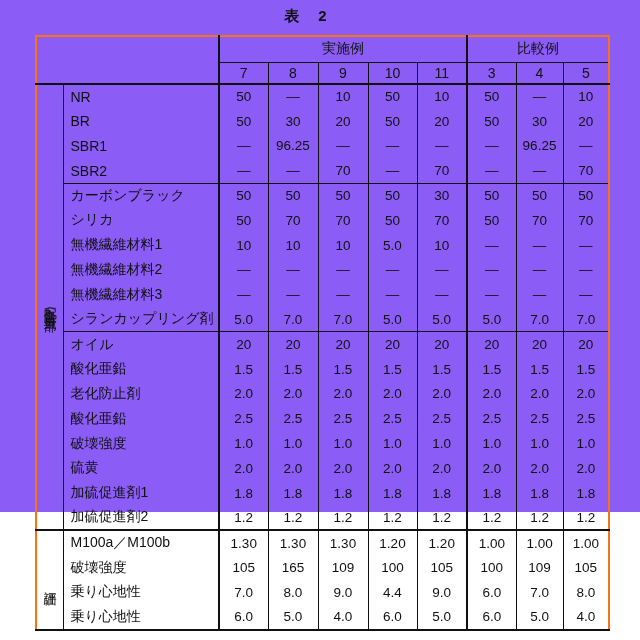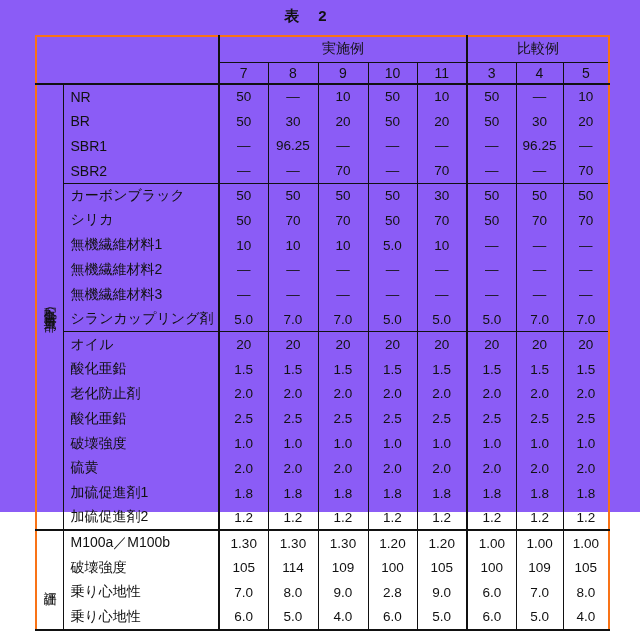--- a/index.html
+++ b/index.html
@@ -291,34 +291,34 @@
           <td class="val">1.30</td>
           <td class="val">1.20</td>
           <td class="val grp-r">1.20</td>
           <td class="val">1.00</td>
           <td class="val">1.00</td>
           <td class="val">1.00</td>
         </tr>
         <tr>
           <td class="row-label">破壊強度</td>
           <td class="val">105</td>
-          <td class="val">114</td>
+          <td class="val">165</td>
           <td class="val">109</td>
           <td class="val">100</td>
           <td class="val grp-r">105</td>
           <td class="val">100</td>
           <td class="val">109</td>
           <td class="val">105</td>
         </tr>
         <tr>
           <td class="row-label">乗り心地性</td>
           <td class="val">7.0</td>
           <td class="val">8.0</td>
           <td class="val">9.0</td>
-          <td class="val">2.8</td>
+          <td class="val">4.4</td>
           <td class="val grp-r">9.0</td>
           <td class="val">6.0</td>
           <td class="val">7.0</td>
           <td class="val">8.0</td>
         </tr>
         <tr class="group-end">
           <td class="row-label">乗り心地性</td>
           <td class="val">6.0</td>
           <td class="val">5.0</td>
           <td class="val">4.0</td>

